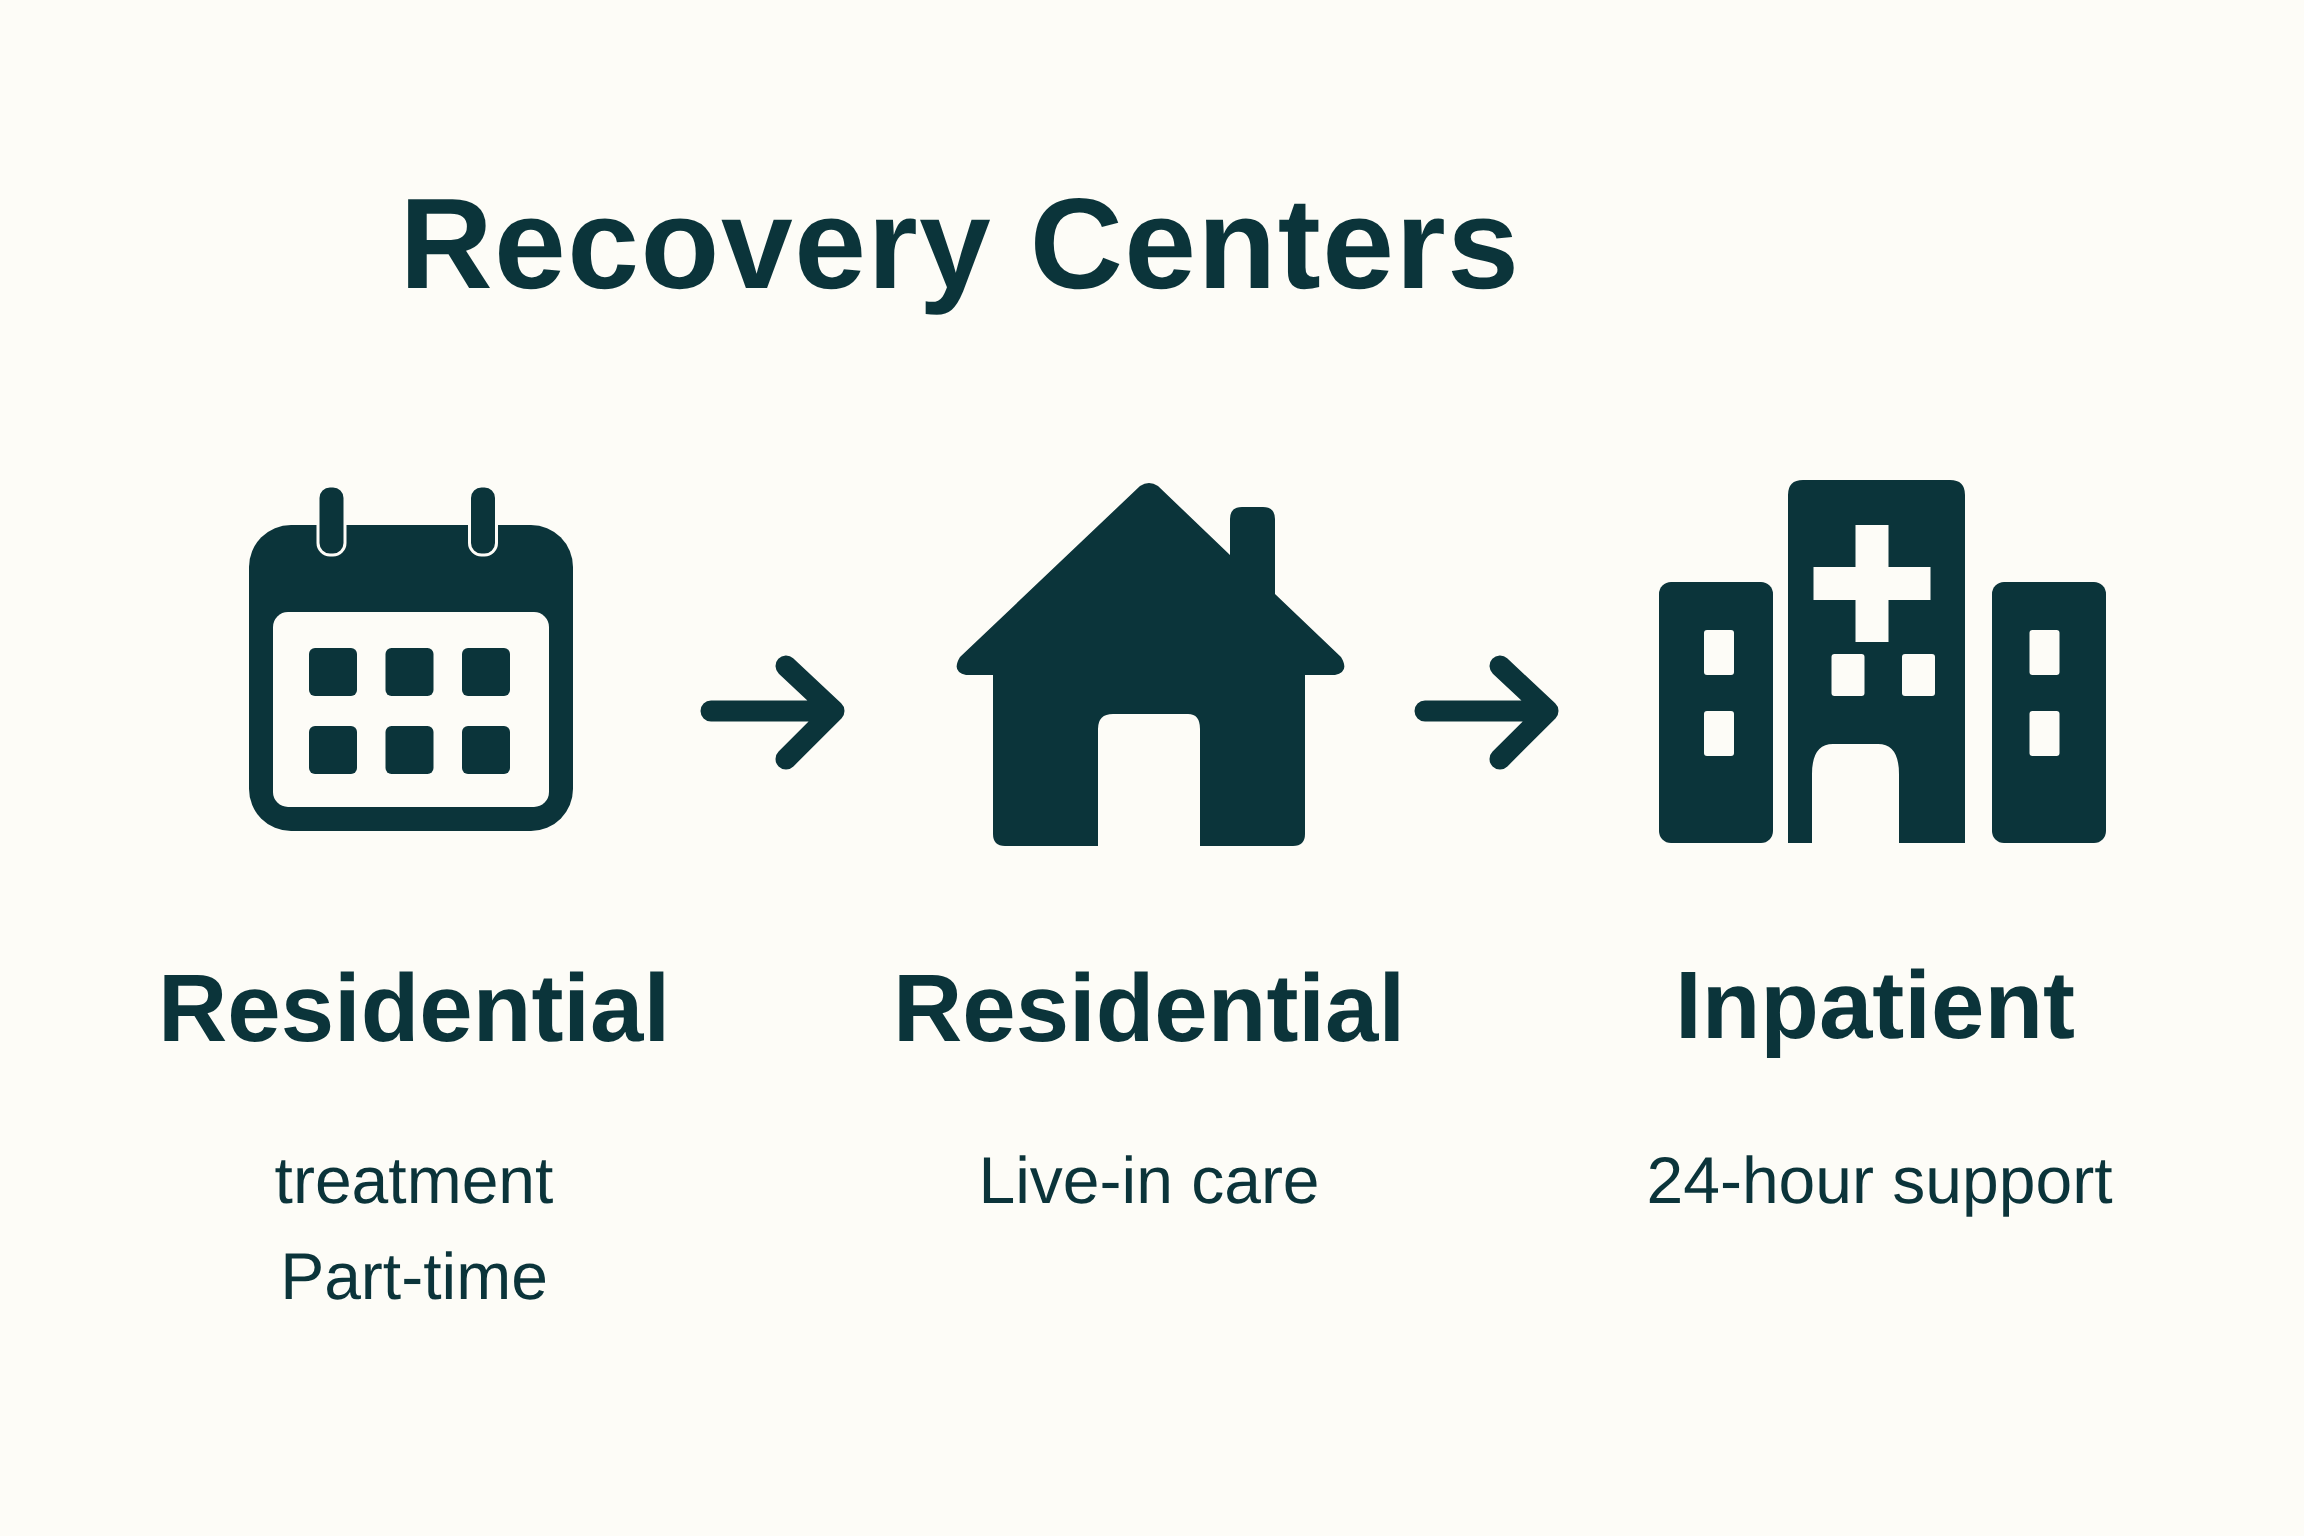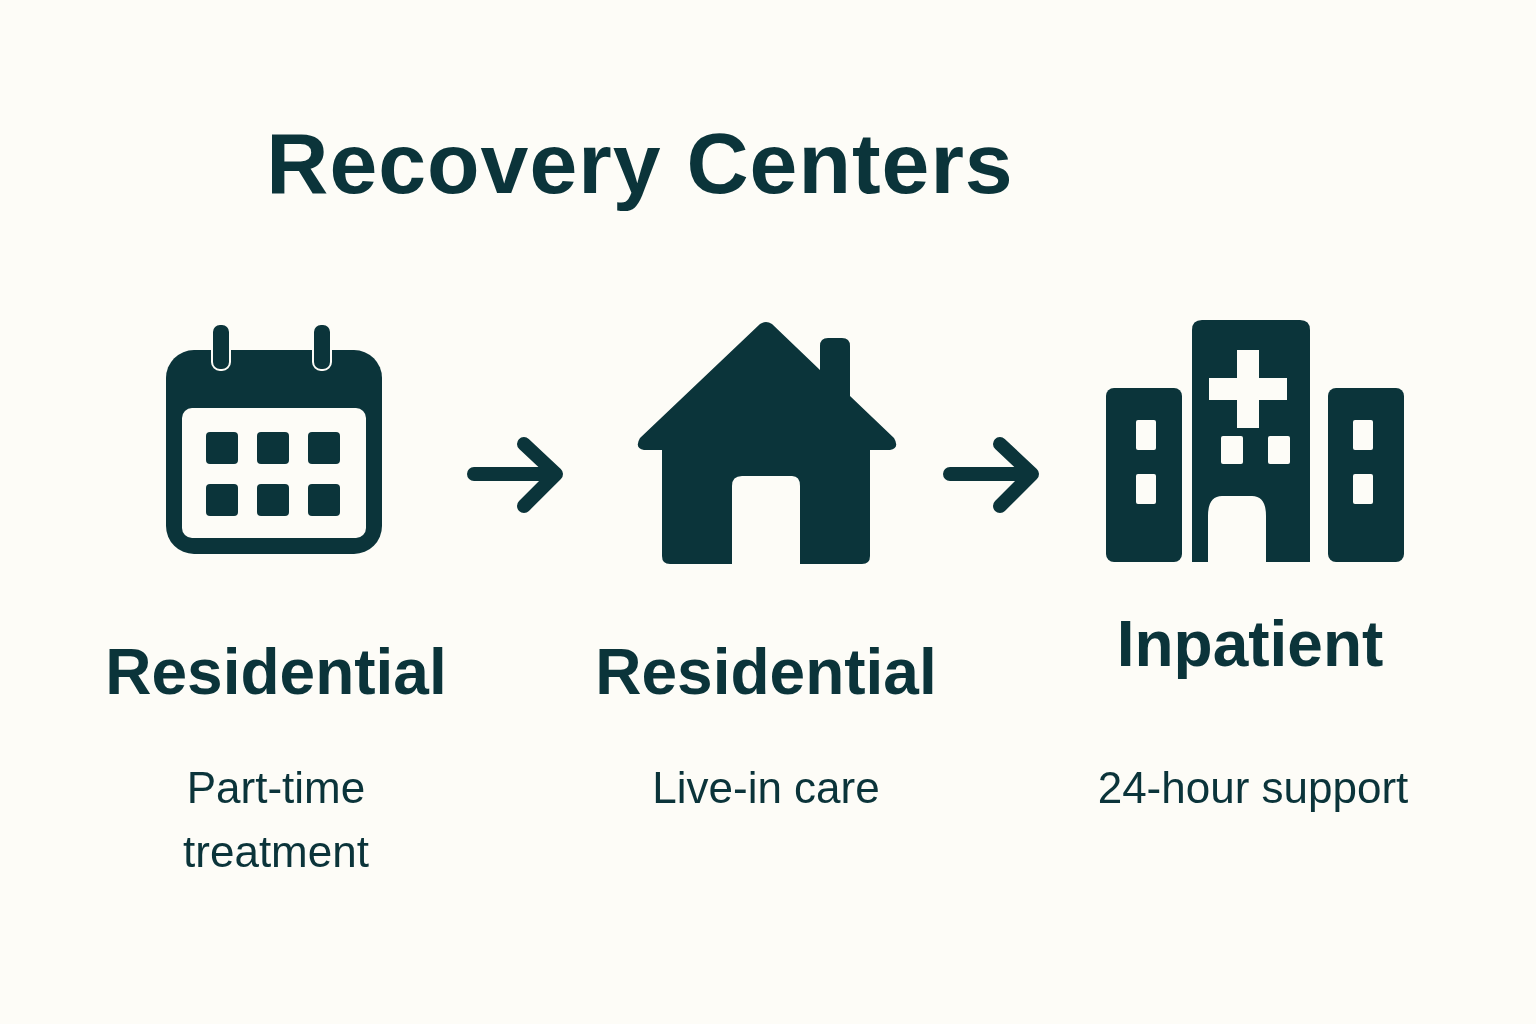--- a/index.html
+++ b/index.html
@@ -74,24 +74,24 @@
     <rect x="30" y="154" width="20" height="30" rx="2" fill="#fdfcf7"></rect>
     <rect x="247" y="100" width="20" height="30" rx="2" fill="#fdfcf7"></rect>
     <rect x="247" y="154" width="20" height="30" rx="2" fill="#fdfcf7"></rect>
     <rect x="115" y="116" width="22" height="28" rx="2" fill="#fdfcf7"></rect>
     <rect x="162" y="116" width="22" height="28" rx="2" fill="#fdfcf7"></rect>
   </svg>
 </div>
 
 <div class="label" style="left:26px; top:634px; width:500px;">Residential</div>
 <div class="label" style="left:516px; top:634px; width:500px;text-align:center;">Residential</div>
-<div class="label" style="left:1000px; top:606px; width:500px;">Inpatient</div>
+<div class="label" style="left:1000px; top:632px; width:500px;">Inpatient</div>
 
 <div class="desc" style="left:26px; top:756px; width:500px;">
+  <div>treatment</div>
   <div>Part-time</div>
-  <div>treatment</div>
 </div>
 <div class="desc" style="left:516px; top:756px; width:500px;">
   <div>Live-in care</div>
 </div>
 <div class="desc" style="left:1003px; top:756px; width:500px;">
   <div>24-hour support</div>
 </div>
 
 </body></html>

